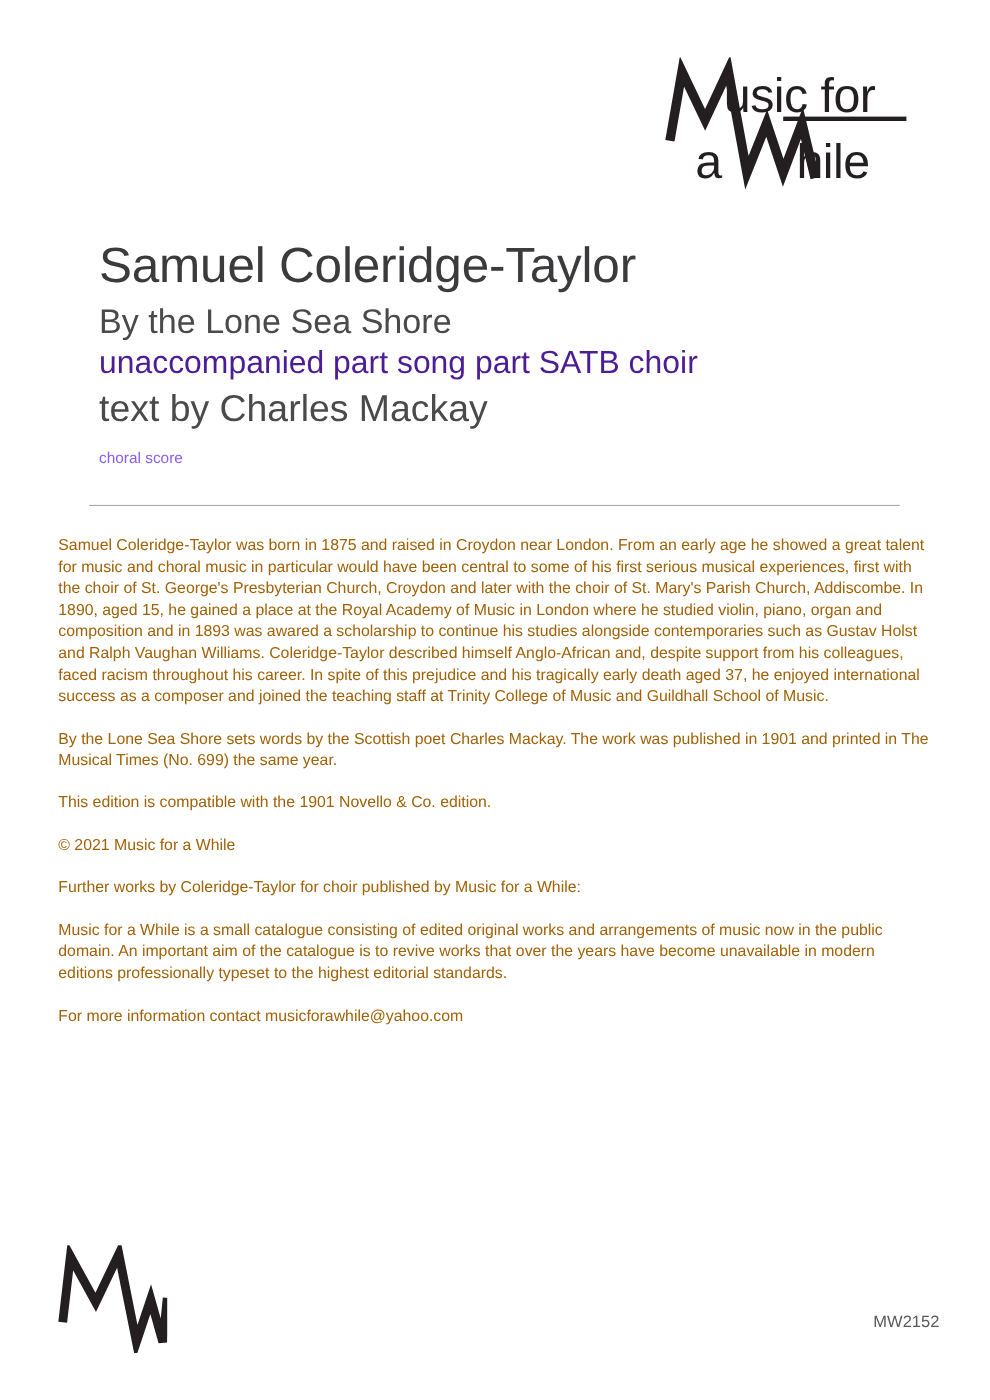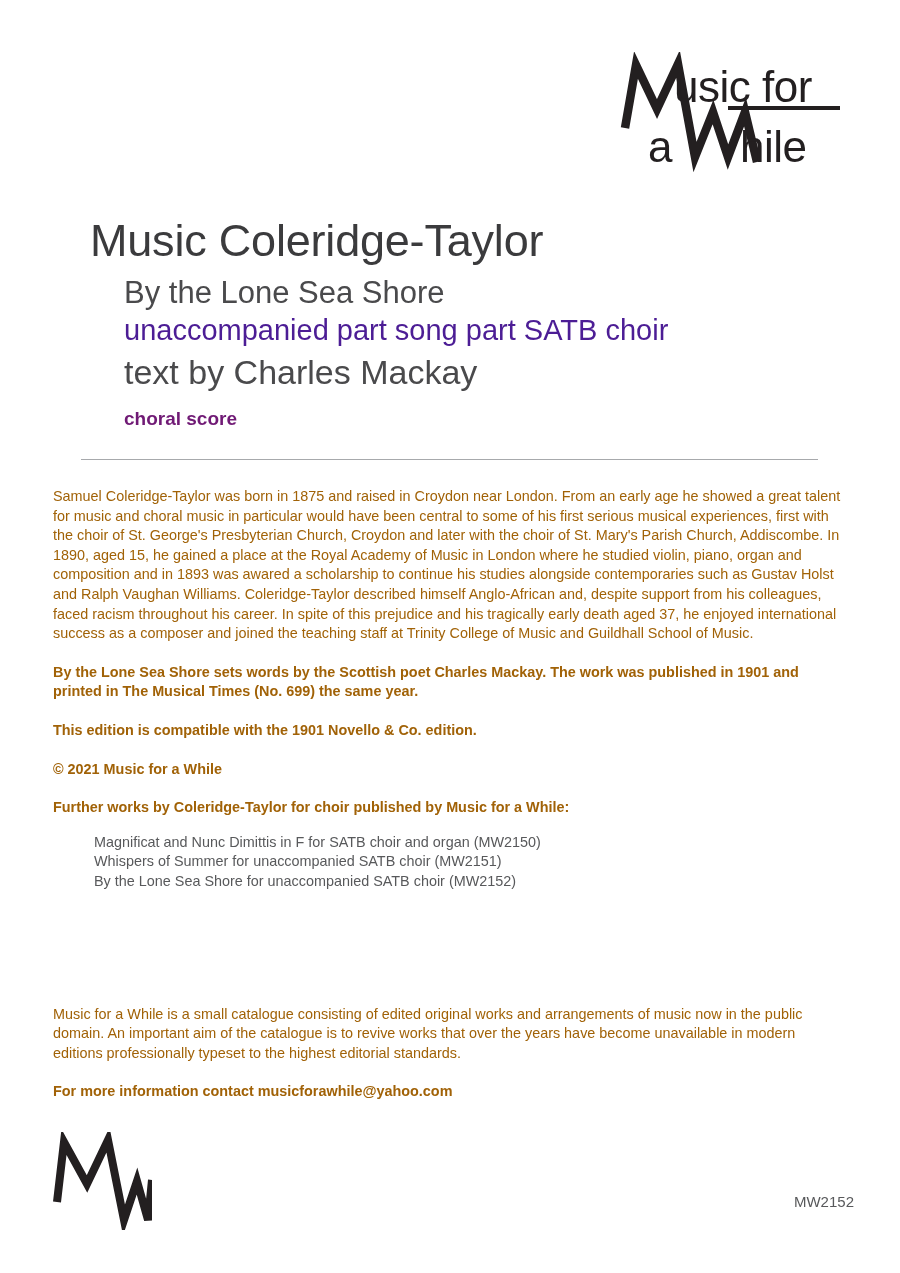--- a/index.html
+++ b/index.html
@@ -13,21 +13,21 @@
     position: relative;
     font-family: "Liberation Sans", sans-serif;
     color: #58595b;
     overflow: hidden;
   }
 
   
   .masthead {
     position: absolute;
     top: 52px;
-    left: 612px;
+    left: 596px;
     width: 250px;
     height: 135px;
     text-align: right;
   }
   .masthead svg { display: block; }
 
   
   .title-block {
     position: absolute;
     top: 218px;
@@ -37,21 +37,20 @@
   .work-composer {
     font-size: 45px;
     font-weight: 300;
     color: #3b3b3d;
     letter-spacing: -0.2px;
     line-height: 1.04;
     white-space: nowrap;
   }
   .subtitle-group {
     margin-top: 8px;
-    margin-left: 34px;
   }
   .work-title {
     font-size: 31px;
     font-weight: 300;
     color: #4a4a4c;
     line-height: 1.28;
     white-space: nowrap;
   }
   .work-scoring {
     font-size: 29px;
@@ -62,23 +61,23 @@
   }
   .work-text-source {
     font-size: 34px;
     font-weight: 300;
     color: #4a4a4c;
     line-height: 1.31;
     white-space: nowrap;
   }
   .score-type {
     margin-top: 13px;
-    font-size: 19px;
-    font-weight: 700;
-    color: #701a75;
+    font-size: 14px;
+    font-weight: 400;
+    color: #8b5cf6;
   }
 
   
   .divider {
     position: absolute;
     top: 459px;
     left: 81px;
     width: 737px;
     height: 1px;
     background: #a7a9ac;
@@ -91,21 +90,21 @@
     left: 53px;
     width: 793px;
   }
   .para {
     font-size: 14.4px;
     line-height: 19.6px;
     color: #a16207;
     text-align: left;
     margin: 0;
   }
-  .para + .para { margin-top: 19px; font-weight: bold; }
+  .para + .para { margin-top: 19px; }
 
   .gap-before-further { margin-top: 36px; }
 
   .works-list {
     margin: 0;
     padding: 0;
     list-style: none;
     margin-top: 15px;
     margin-left: 41px;
   }
@@ -148,21 +147,21 @@
 
     <text x="62" y="50" font-family="Liberation Sans, sans-serif" font-size="44" font-weight="300" fill="#231f20" letter-spacing="-0.5">usic for</text>
 
     <text x="36" y="110" font-family="Liberation Sans, sans-serif" font-size="44" font-weight="300" fill="#231f20">a</text>
 
     <text x="128" y="110" font-family="Liberation Sans, sans-serif" font-size="44" font-weight="300" fill="#231f20" letter-spacing="-0.5">hile</text>
   </svg>
 </div>
 
 <div class="title-block">
-  <div class="work-composer">Music Coleridge-Taylor</div>
+  <div class="work-composer">Samuel Coleridge-Taylor</div>
   <div class="subtitle-group">
     <div class="work-title">By the Lone Sea Shore</div>
     <div class="work-scoring">unaccompanied part song part SATB choir</div>
     <div class="work-text-source">text by Charles Mackay</div>
     <div class="score-type">choral score</div>
   </div>
 </div>
 
 <div class="divider"></div>
 
@@ -171,25 +170,20 @@
   <p class="para">Samuel Coleridge-Taylor was born in 1875 and raised in Croydon near London.  From an early age he showed a great talent for music and choral music in particular would have been central to some of his first serious musical experiences, first with the choir of St. George's Presbyterian Church, Croydon and later with the choir of St. Mary's Parish Church, Addiscombe.  In 1890, aged 15, he gained a place at the Royal Academy of Music in London where he studied violin, piano, organ and composition and in 1893 was awared a scholarship to continue his studies alongside contemporaries such as Gustav Holst and Ralph Vaughan Williams.  Coleridge-Taylor described himself Anglo-African and, despite support from his colleagues, faced racism throughout his career.  In spite of this prejudice and his tragically early death aged 37, he enjoyed international success as a composer and joined the teaching staff at Trinity College of Music and Guildhall School of Music.</p>
 
   <p class="para">By the Lone Sea Shore sets words by the Scottish poet Charles Mackay.  The work was published in 1901 and printed in The Musical Times (No. 699) the same year.</p>
 
   <p class="para">This edition is compatible with the 1901 Novello &amp; Co. edition.</p>
 
   <p class="para">© 2021 Music for a While</p>
 
   <p class="para gap-before-further">Further works by Coleridge-Taylor for choir published by Music for a While:</p>
 
-  <ul class="works-list">
-    <li>Magnificat and Nunc Dimittis in F for SATB choir and organ (MW2150)</li>
-    <li>Whispers of Summer for unaccompanied SATB choir (MW2151)</li>
-    <li>By the Lone Sea Shore for unaccompanied SATB choir (MW2152)</li>
-  </ul>
 
   <p class="para catalogue-blurb">Music for a While is a small catalogue consisting of edited original works and arrangements of music now in the public domain.  An important aim of the catalogue is to revive works that over the years have become unavailable in modern editions professionally typeset to the highest editorial standards.</p>
 
   <p class="para">For more information contact musicforawhile@yahoo.com</p>
 </div>
 
 <div class="footer-mark">
   <svg width="100" height="98" viewBox="0 0 100 98" xmlns="http://www.w3.org/2000/svg">
     <path d="M 5 70 L 12 10 L 35 52 L 56 8 L 72 88 L 85 49 L 96 88 L 100 48" fill="none" stroke="#231f20" stroke-width="8" stroke-linejoin="miter" stroke-linecap="butt"></path>
   </svg>

